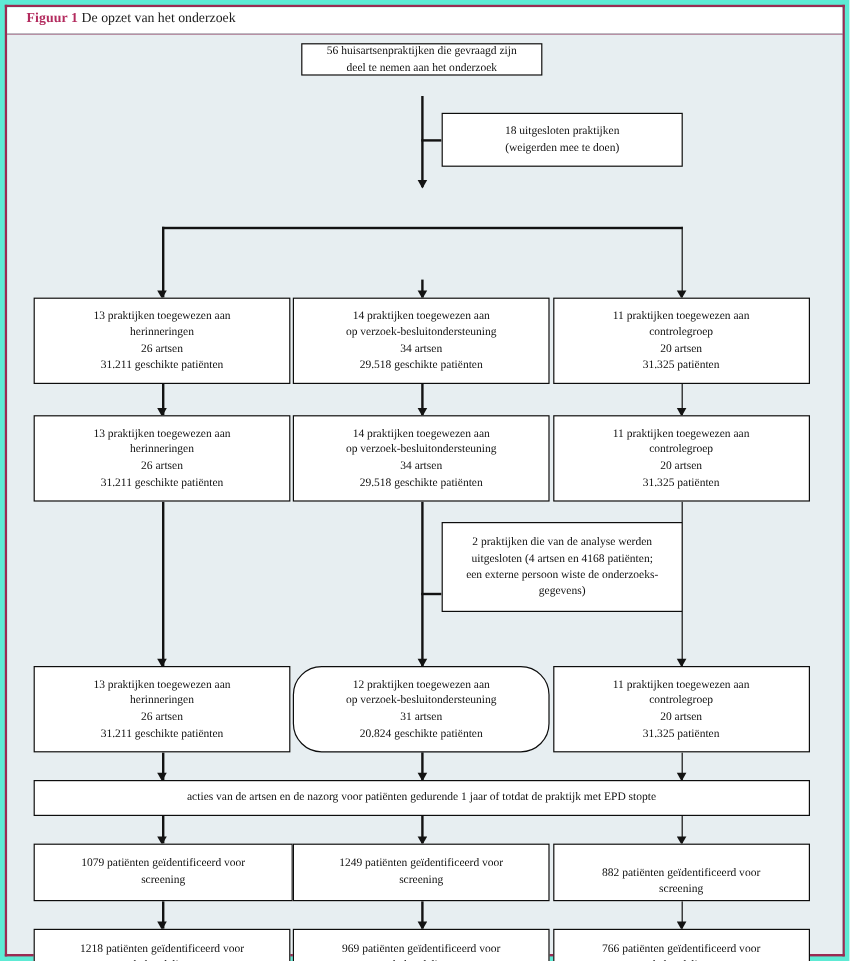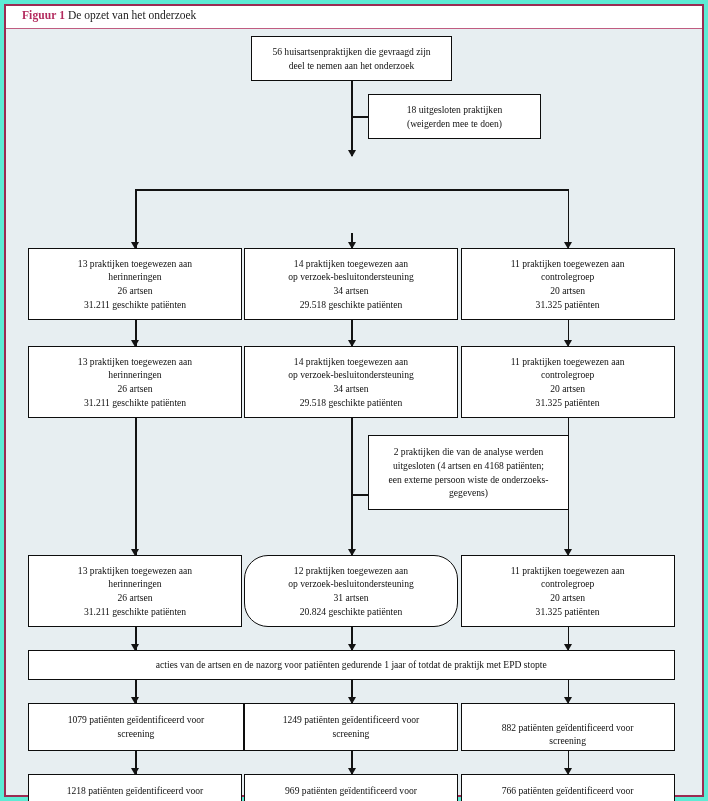--- a/index.html
+++ b/index.html
@@ -176,26 +176,26 @@
     <div class="arrow" style="left:341.5px; top:668px;"></div>
     <div class="arrow" style="left:557.9px; top:668px;"></div>
 
     <div class="conn v" style="left:129px; top:722px; height:23px;"></div>
     <div class="conn v" style="left:345.2px; top:722px; height:23px;"></div>
     <div class="conn v" style="left:561.6px; top:722px; height:23px;"></div>
     <div class="arrow" style="left:125.3px; top:739px;"></div>
     <div class="arrow" style="left:341.5px; top:739px;"></div>
     <div class="arrow" style="left:557.9px; top:739px;"></div>
 
-    <div class="node" style="left:245px; top:7px; width:201px; height:45px;">
+    <div class="node" style="left:245px; top:7px; width:201px; height:27px;">
       <span class="ln">56 huisartsenpraktijken die gevraagd zijn</span>
       <span class="ln">deel te nemen aan het onderzoek</span>
     </div>
 
-    <div class="node" style="left:362px; top:65px; width:173px; height:45px;">
+    <div class="node" style="left:362px; top:65px; width:201px; height:45px;">
       <span class="ln">18 uitgesloten praktijken</span>
       <span class="ln">(weigerden mee te doen)</span>
     </div>
 
 
     <div class="node" style="left:22px; top:219px; width:214px; height:72px;">
       <span class="ln">13 praktijken toegewezen aan</span>
       <span class="ln">herinneringen</span>
       <span class="ln">26 artsen</span>
       <span class="ln">31.211 geschikte patiënten</span>

